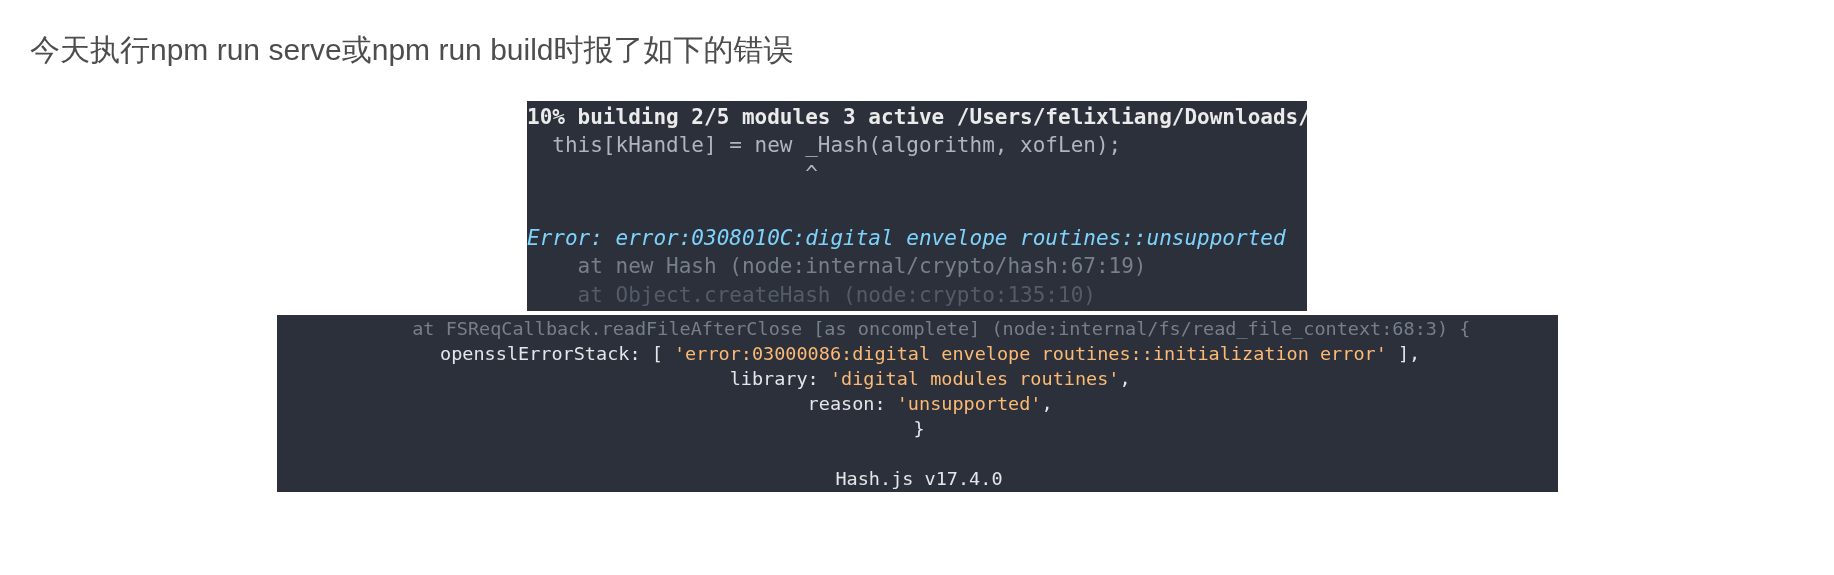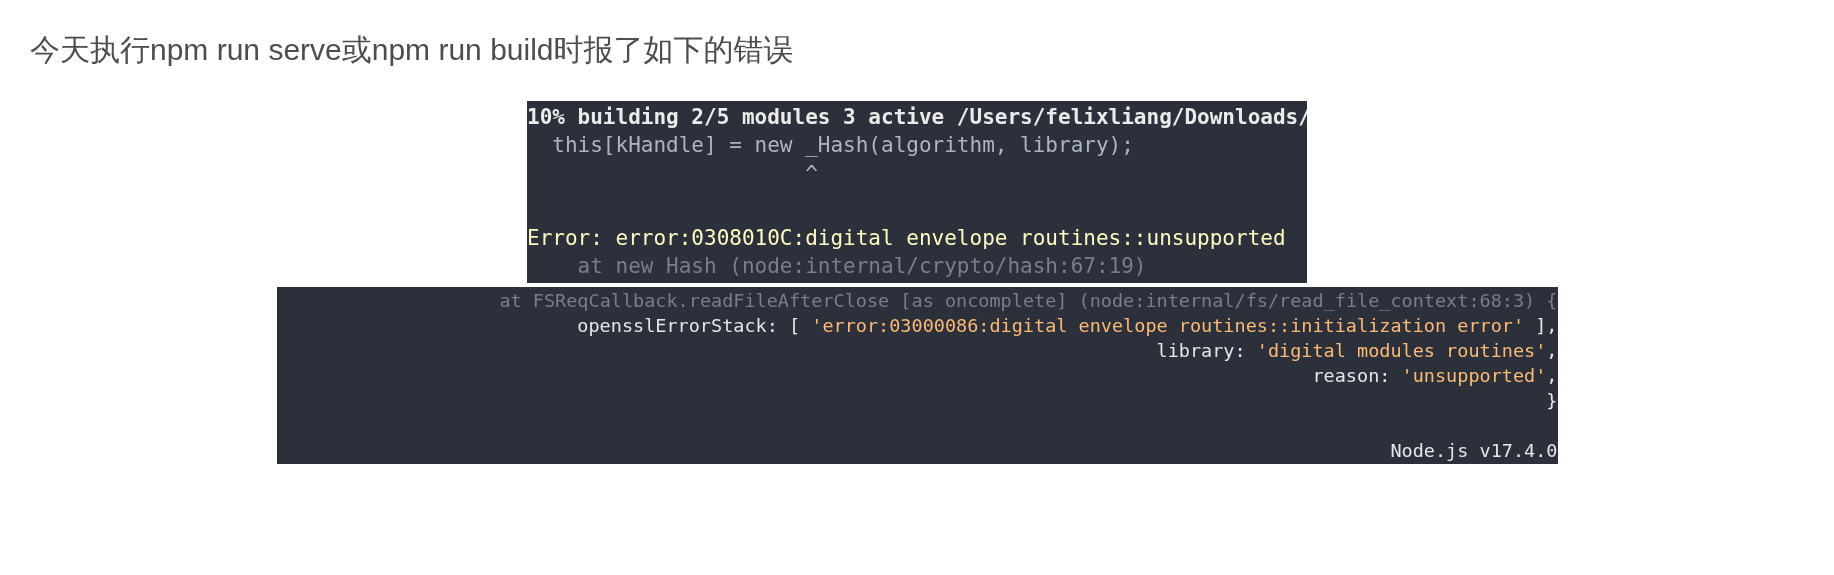--- a/index.html
+++ b/index.html
@@ -29,27 +29,27 @@
     font-size: 21px;
     line-height: 1.35;
     color: #c0c5ce;
     width: 780px;
     overflow: hidden;
   }
   .terminal1 .l1 { color: #ebebeb; font-weight: bold; }
   .terminal1 .l2 { color: #aeb5c0; }
   .terminal1 .l3 { color: #aeb5c0; }
   .terminal1 .spacer { height: 36px; }
-  .terminal1 .err-head { color: #fef9c3; }
+  .terminal1 .err-head { color: #7dd3fc; font-style: italic; }
   .terminal1 .dim { color: #787f8a; }
 
   .terminal2 {
     background: #2b303b;
     margin: 0 auto;
-    text-align: right;
+    text-align: center;
     font-family: "DejaVu Sans Mono", "Menlo", "Consolas", monospace;
     font-size: 18.5px;
     line-height: 1.35;
     color: #c0c5ce;
     width: 1277px;
     overflow: hidden;
     padding-left: 4px;
     padding-top: 2px;
   }
   .terminal2 .dimcol { color: #787f8a; }
@@ -72,31 +72,32 @@
   }
 </style>
 </head>
 <body>
 
 <div class="intro">今天执行npm run serve或npm run build时报了如下的错误</div>
 
 <div class="terminal-container">
   <div class="terminal1">
 <pre class="l1">10% building 2/5 modules 3 active /Users/felixliang/Downloads/课堂/V</pre>
-<pre class="l2">  this[kHandle] = new _Hash(algorithm, library);</pre>
+<pre class="l2">  this[kHandle] = new _Hash(algorithm, xofLen);</pre>
 <pre class="l3">                      ^</pre>
 <div class="spacer"></div>
 <pre class="err-head">Error: error:0308010C:digital envelope routines::unsupported</pre>
 <pre class="dim">    at new Hash (node:internal/crypto/hash:67:19)</pre>
+<pre class="dim" style="opacity:.55">    at Object.createHash (node:crypto:135:10)</pre>
   </div>
 
   <div class="terminal2">
 <pre class="dimcol">    at FSReqCallback.readFileAfterClose [as oncomplete] (node:internal/fs/read_file_context:68:3) {</pre>
 <pre><span class="white">  opensslErrorStack: [ </span><span class="green">'error:03000086:digital envelope routines::initialization error'</span><span class="white"> ],</span></pre>
 <pre><span class="white">  library: </span><span class="green">'digital modules routines'</span><span class="white">,</span></pre>
 <pre><span class="white">  reason: </span><span class="green">'unsupported'</span><span class="white">,</span></pre>
 <pre class="brace">}</pre>
 <pre> </pre>
-<pre class="white">Node.js v17.4.0</pre>
+<pre class="white">Hash.js v17.4.0</pre>
   </div>
 </div>
 
 <div class="watermark">CSDN @weixin_47145087</div>
 
 </body></html>

